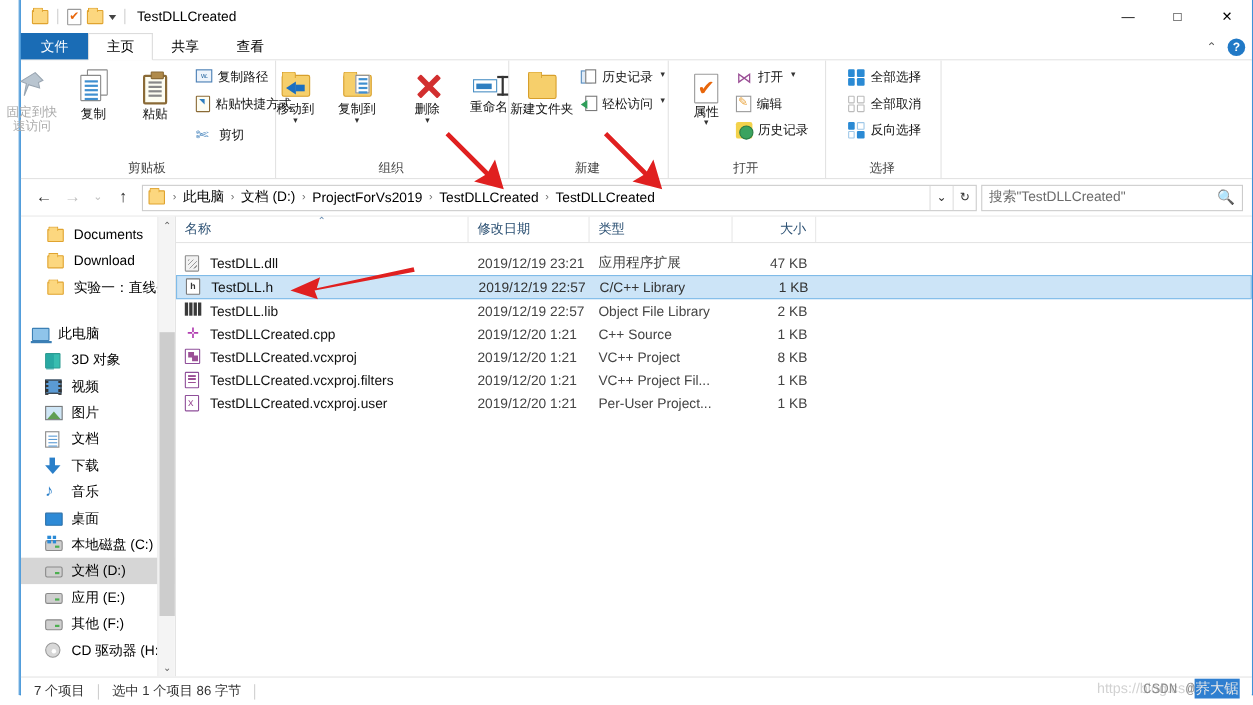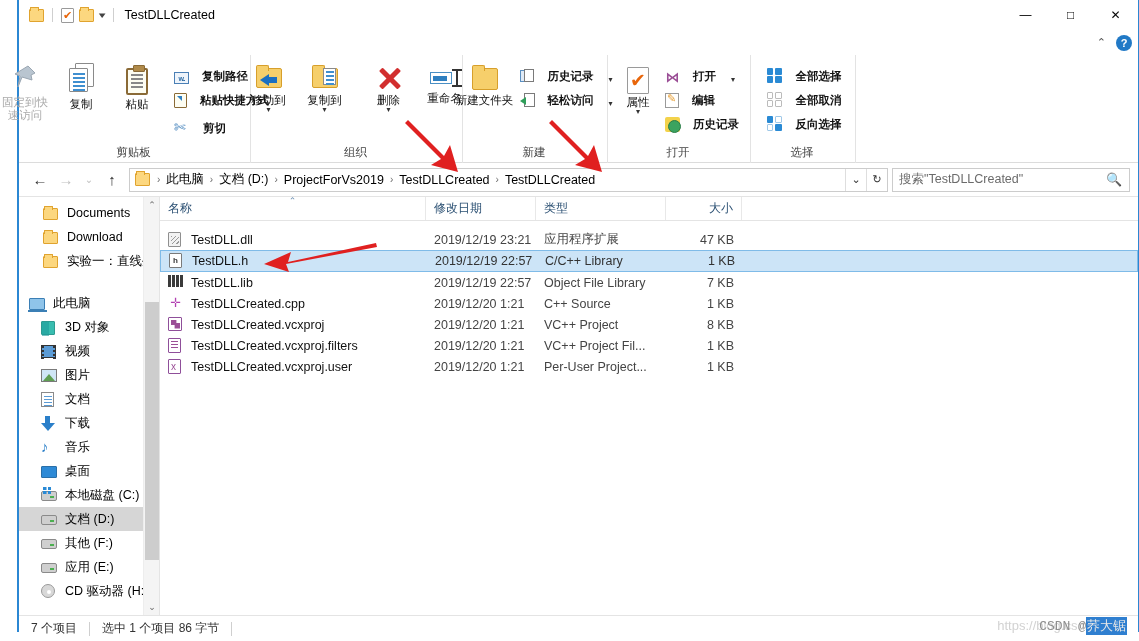--- a/index.html
+++ b/index.html
@@ -141,23 +141,23 @@
   }
   .big-btn.wide { width: 60px; }
   .big-btn .lbl {
     font-size: 11.5px; color: #111; text-align: center;
     line-height: 13px; margin-top: 3px;
   }
   .big-btn.disabled .lbl { color: #aaaaaa; }
   .big-btn .caret { font-size: 8px; color: #333; line-height: 6px; }
   .small-col { display: flex; flex-direction: column; padding-top: 4px; gap: 3px; }
   .small-btn {
-    display: flex; align-items: flex-end; gap: 13px;
+    display: flex; align-items: flex-start; gap: 5px;
     font-size: 11.5px; color: #111; height: 21px;
-    padding: 0 3px; white-space: nowrap; font-weight: bold;
+    padding: 0 3px; white-space: nowrap;
   }
   .small-btn .caret { font-size: 8px; color: #333; margin-left: 2px; }
 
   
   .ic { position: relative; flex: none; }
   .ic-pin { width: 28px; height: 30px; }
   .ic-copy { width: 30px; height: 32px; }
   .ic-paste { width: 28px; height: 32px; }
   .ic-moveto, .ic-copyto { width: 30px; height: 28px; }
   .ic-del { width: 30px; height: 28px; }
@@ -655,20 +655,26 @@
         <div class="qat-sep"></div>
       </div>
       <div class="title-text">TestDLLCreated</div>
       <div class="winbtns">
         <div class="winbtn">—</div>
         <div class="winbtn">□</div>
         <div class="winbtn close">✕</div>
       </div>
     </div>
 
+    <div class="tabstrip">
+      <div class="tab file">文件</div>
+      <div class="tab active">主页</div>
+      <div class="tab">共享</div>
+      <div class="tab">查看</div>
+    </div>
     <div class="ribbon-right">
       <div class="collapse-chev">⌃</div>
       <div class="help-ico">?</div>
     </div>
 
     <div class="ribbon">
 
       <div class="rgroup" style="width:232px">
         <div class="rgroup-inner">
           <div class="big-btn disabled">
@@ -994,27 +1000,27 @@
         <div class="nav-item indent2 selected">
           <div class="ni-ico">
               <div class="drive-ico"></div>
             </div>
           <span>文档 (D:)</span>
         </div>
         <div class="nav-item indent2">
           <div class="ni-ico">
               <div class="drive-ico"></div>
             </div>
+          <span>应用 (E:)</span>
+        </div>
+        <div class="nav-item indent2">
+          <div class="ni-ico">
+              <div class="drive-ico"></div>
+            </div>
           <span>其他 (F:)</span>
-        </div>
-        <div class="nav-item indent2">
-          <div class="ni-ico">
-              <div class="drive-ico"></div>
-            </div>
-          <span>应用 (E:)</span>
         </div>
         <div class="nav-item indent2">
           <div class="ni-ico">
               <div class="cd-ico"></div>
             </div>
           <span>CD 驱动器 (H:)</span>
         </div>
 
         <div class="sb-track">
           <div class="sb-arrow up">⌃</div>
@@ -1070,21 +1076,21 @@
 
         <div class="row">
           <div class="cell-name">
             <div class="fi">
                 <div class="fi-lib"></div>
               </div>
             <span>TestDLL.lib</span>
           </div>
           <div class="cell-date">2019/12/19 22:57</div>
           <div class="cell-type">Object File Library</div>
-          <div class="cell-size">7 KB</div>
+          <div class="cell-size">2 KB</div>
         </div>
 
         <div class="row">
           <div class="cell-name">
             <div class="fi">
                 <div class="fi-cpp">✛</div>
               </div>
             <span>TestDLLCreated.cpp</span>
           </div>
           <div class="cell-date">2019/12/20 1:21</div>

